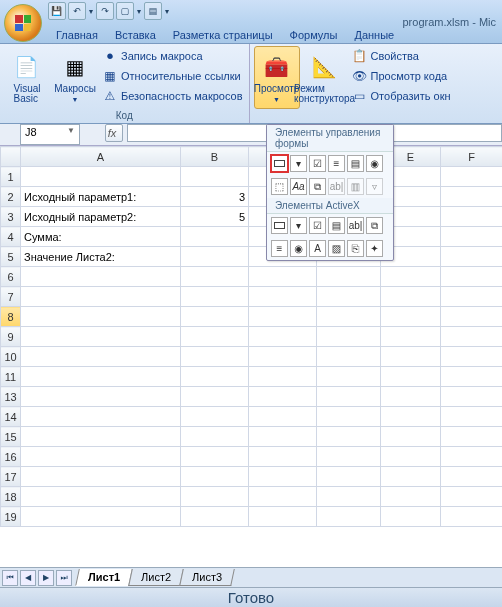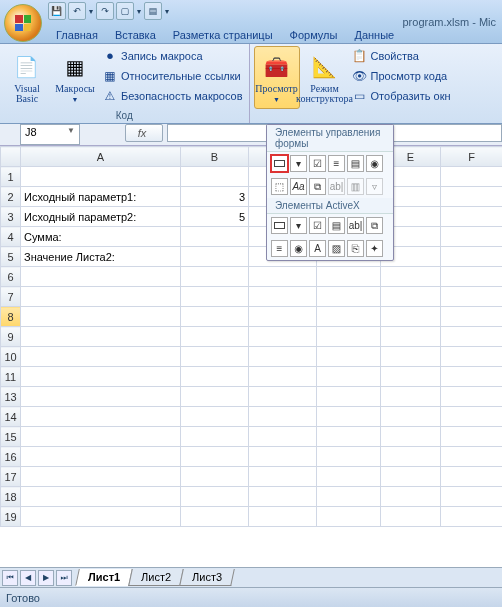--- a/index.html
+++ b/index.html
@@ -20,40 +20,40 @@
   .tab { padding:3px 8px 2px; color:#15428b; font-size:11px; cursor:default;}
 
   
   .ribbon { height:80px; background:linear-gradient(#e8f0fb,#cfe0f3); border-bottom:1px solid #7a9ac0; display:flex; position:relative;}
   .grp { border-right:1px solid #aac; padding:2px 4px 0; display:flex; flex-direction:column;}
   .grp-body{flex:1; display:flex; gap:2px;}
   .grp-label { text-align:center; color:#3a5a7a; font-size:10px; padding:1px 0 2px;}
   .bigbtn { display:flex; flex-direction:column; align-items:center; justify-content:center; width:46px; padding:2px; gap:2px;}
   .bigbtn.active { background:linear-gradient(#ffe8a6,#ffd76b); border:1px solid #c9a14a; border-radius:3px;}
   .bigbtn .ic { width:30px; height:30px; display:flex; align-items:center; justify-content:center; font-size:20px;}
-  .bigbtn .lbl { font-size:10px; color:#15428b; text-align:center; line-height:1;font-family:Liberation Serif, serif;}
+  .bigbtn .lbl { font-size:10px; color:#15428b; line-height:1;}
   .bigbtn .drop { font-size:7px; color:#15428b;}
   .smallbtn { display:flex; align-items:center; gap:3px; padding:1px 2px; font-size:11px; color:#15428b; height:20px;}
   .smallbtn .ic{width:16px; height:16px; display:flex;align-items:center;justify-content:center; font-size:12px;}
   .col{display:flex; flex-direction:column;}
 
   
   .popup { position:absolute; left:266px; top:124px; width:128px; background:#f4f8fd; border:1px solid #88a; border-radius:2px; box-shadow:1px 1px 2px rgba(0,0,0,0.15); z-index:20; font-size:11px;}
   .popup .hdr { background:#eef4fb; color:#4a6a8a; padding:2px 8px; font-size:10px; border-bottom:1px solid #cdd;}
   .popup .row { display:flex; flex-wrap:wrap; gap:2px; padding:3px 4px;}
   .ctl { width:17px; height:17px; border:1px solid #aaa; background:#fff; display:flex; align-items:center; justify-content:center; font-size:10px; color:#333; position:relative;}
   .ctl.hl{ outline:2px solid #d33; outline-offset:-1px;}
   .ctl .innerbox{width:11px;height:7px;border:1px solid #444;}
 
   
   .fbar { height:22px; border-bottom:1px solid #aac; display:flex; background:#e8eef7;}
   .namebox { width:60px; margin:0 6px 0 20px; border:1px solid #9ab; background:#fff; padding:1px 4px; font-size:11px; display:flex; justify-content:space-between;}
   .namebox .dd{color:#666; font-size:8px;}
   .fx-btns { display:flex; gap:1px; margin-right:4px;}
-  .fx-btn { width:38px; height:18px; border:1px solid #9ab; background:linear-gradient(#fff,#e4ecf5); border-radius:2px; display:flex;align-items:center;justify-content:center; font-size:10px; color:#555;}
+  .fx-btn { width:18px; height:18px; border:1px solid #9ab; background:linear-gradient(#fff,#e4ecf5); border-radius:2px; display:flex;align-items:center;justify-content:center; font-size:10px; color:#555;}
   .fx-label { font-style:italic; color:#555; font-size:11px; margin-right:4px;}
   .fbar-input{flex:1; border:1px solid #9ab; background:#fff; height:18px;}
 
   
   .grid { position:relative; }
   table.sheet { border-collapse:collapse; table-layout:fixed; width:502px;}
   .sheet th, .sheet td { border:1px solid #d0d7e5; height:20px; font-size:11px; }
   .sheet th { background:linear-gradient(#f7fafc,#e2e9f1); color:#333; font-weight:normal; }
   .sheet .rh { width:20px; text-align:center;}
   .sheet .cA{width:160px} .sheet .cB{width:68px} .sheet .cC{width:68px} .sheet .cD{width:64px} .sheet .cE{width:60px} .sheet .cF{width:62px}
@@ -62,21 +62,21 @@
   .sheet .rh.sel, .sheet th.sel { background:linear-gradient(#ffe8a6,#ffd76b); }
   .corner{background:linear-gradient(#f7fafc,#e2e9f1);}
 
   
   .sheettabs { position:absolute; bottom:20px; left:0; right:0; height:20px; background:#dbe6f3; border-top:1px solid #9ab; display:flex; align-items:center; font-size:11px;}
   .navbtn{width:16px;height:16px; border:1px solid #9ab; background:#eef; margin-left:2px; display:flex;align-items:center;justify-content:center; font-size:8px; color:#246;}
   .stab { padding:2px 10px; border:1px solid #888; border-top:none; background:#fff; margin-left:-1px; transform:skewX(-12deg);}
   .stab span{display:inline-block; transform:skewX(12deg);}
   .stab.active{background:#fff; font-weight:bold; border-bottom:1px solid #fff;}
   .stab.inactive{background:#dfe8f3;}
-  .statusbar { position:absolute; bottom:0; left:0; right:0; height:20px; background:linear-gradient(#dbe6f3,#c6d6ea); border-top:1px solid #9ab; display:flex; align-items:center; padding:0 6px; color:#2a4a6a; font-size:11px;}
+  .statusbar { position:absolute; bottom:0; left:0; right:0; height:20px; background:linear-gradient(#dbe6f3,#c6d6ea); border-top:1px solid #9ab; display:flex; align-items:center; padding:0 6px; color:#2a4a6a; font-size:15px;justify-content:center;}
 </style>
 </head>
 <body>
 
 <div class="titlebar">
   <div class="office-btn">
       <div class="sq">
         <div></div>
         <div></div>
         <div></div>

